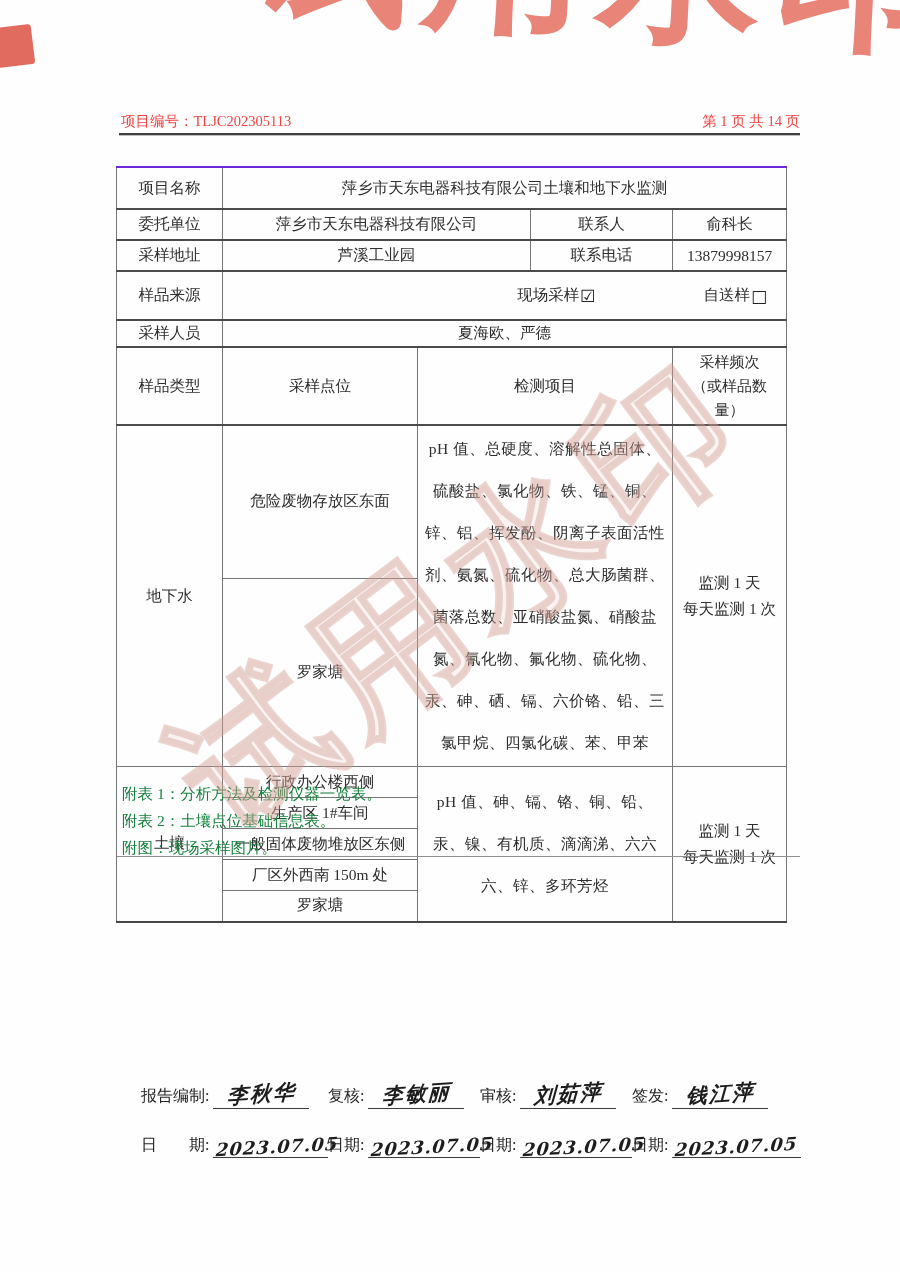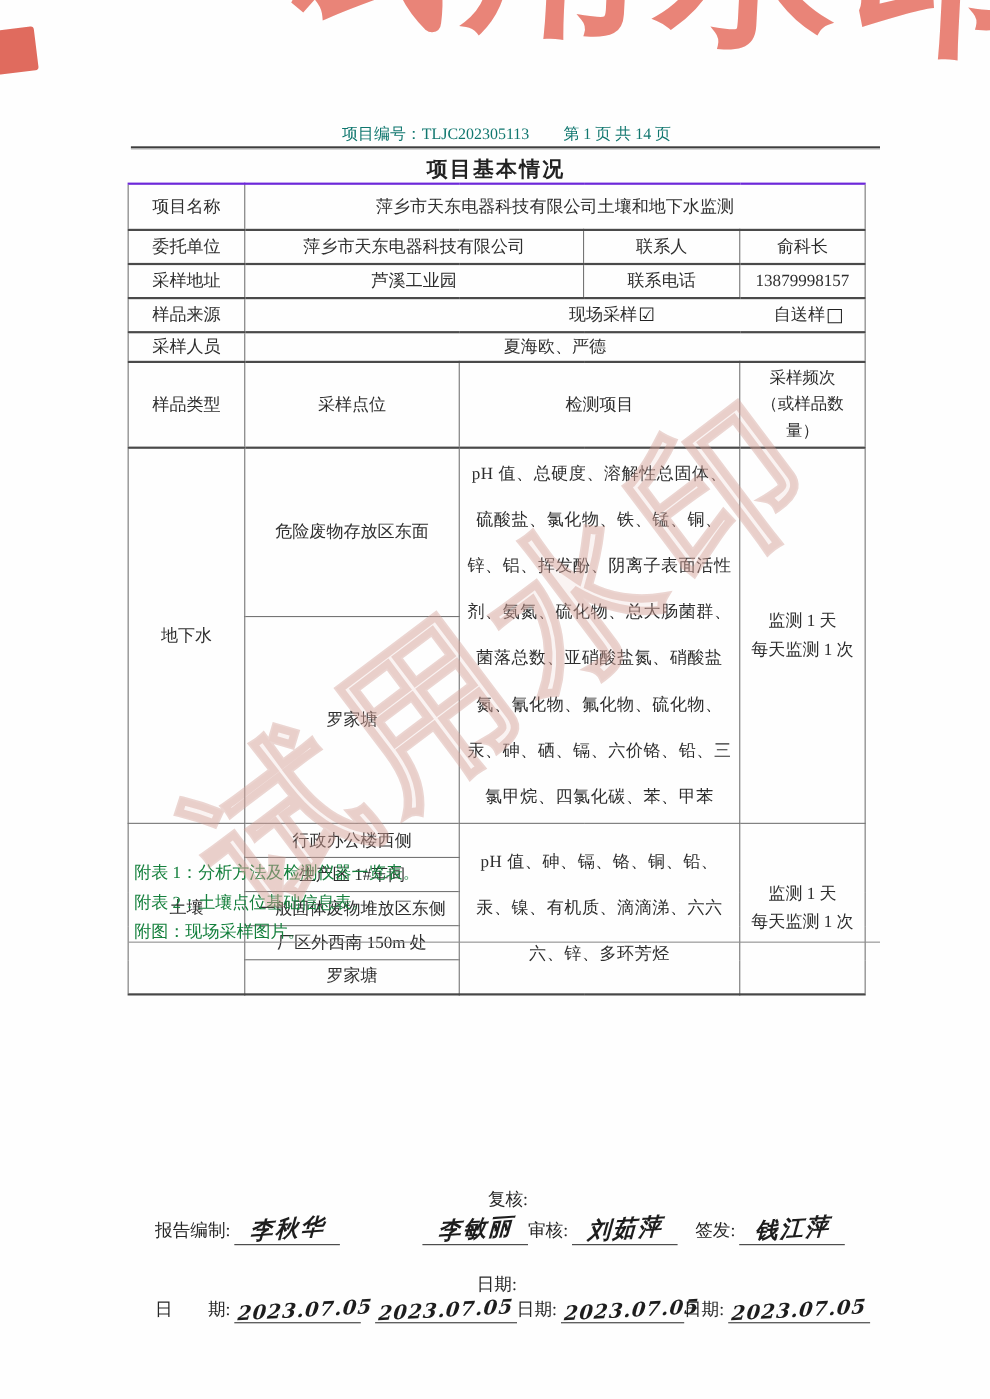--- a/index.html
+++ b/index.html
@@ -29,21 +29,21 @@
     position:absolute; left:130px; top:508px; width:660px; z-index:5;
     text-align:center; font-family:"DejaVu Sans",sans-serif;
     font-size:150px; font-weight:700; letter-spacing:16px; line-height:1.15;
     color:rgba(221,170,160,0.13);
     -webkit-text-stroke:3px rgba(210,158,148,0.42);
     transform:rotate(-37deg); pointer-events:none; white-space:nowrap;
   }
   
   .doc-header {
     position:absolute; left:121px; top:112px; width:679px;
-    display:flex; justify-content:center; font-size:14.5px; color:#0f766e;gap:31px;
+    display:flex; justify-content:space-between; font-size:14.5px; color:#ef4444;gap:31px;
   }
   .header-rule {
     position:absolute; left:119px; top:133px; width:681px; height:3px;
     border-top:2px solid #3e3e3e; border-bottom:1px solid #bdbdbd;
   }
   .doc-title {
     position:absolute; left:116px; top:141px; width:670px;
     text-align:center; font-size:19px; font-weight:bold; color:#222;
     letter-spacing:2px;
   }
@@ -68,21 +68,21 @@
   .src-opt { display:inline-flex; align-items:center; }
   .cb { font-family:"DejaVu Sans",sans-serif; font-size:17px; margin-left:1px; color:#222; }
   .freq-head { font-size:15px; line-height:24px;font-family:Liberation Serif, serif; }
   
   .footnotes { position:absolute; left:122px; top:780px; font-size:15.5px; line-height:27px; color:#15803d; }
   .bottom-rule { position:absolute; left:117px; top:856px; width:683px; height:1px; background:#8f8f8f; }
   
   .sigs { position:absolute; left:141px; top:1080px; width:650px; font-size:16px; color:#262626; }
   .sig-row { display:flex; align-items:flex-end; margin-bottom:26px; }
   .sig-g { display:flex; align-items:flex-end; white-space:nowrap; }
-  .sig-g1 { width:187px; } .sig-g2 { width:152px;flex-direction:column; } .sig-g3 { width:152px; }
+  .sig-g1 { width:187px; } .sig-g2 { width:152px; } .sig-g3 { width:152px; }
   .sig-label { padding-bottom:2px; }
   .sig-line {
     display:inline-block; border-bottom:1.5px solid #3a3a3a;
     min-width:96px; text-align:center; margin-left:4px; padding:0 3px;
   }
   .hand {
     display:inline-block; font-style:italic; font-weight:600; font-size:21px;
     color:#1d1d1d; transform:rotate(-4deg) skewX(-6deg); letter-spacing:2px;
     font-family:"DejaVu Serif",serif;
   }
@@ -99,21 +99,20 @@
 
   <div class="wm-top">试用水印</div>
   <div class="wm-left-block"></div>
 
   <div class="doc-header">
     <span>项目编号：TLJC202305113</span>
     <span>第 1 页 共 14 页</span>
   </div>
   <div class="header-rule"></div>
 
-  <div class="doc-title">项目基本情况</div>
 
   <table class="main">
     <colgroup>
       <col style="width:106px">
         <col style="width:195px">
         <col style="width:113px">
       <col style="width:142px">
         <col style="width:114px">
     </colgroup>
     <tbody>
@@ -126,21 +125,21 @@
       <td colspan="2">萍乡市天东电器科技有限公司</td>
       <td>联系人</td>
       <td>俞科长</td>
     </tr>
     <tr class="major" style="height:31px">
       <td>采样地址</td>
       <td colspan="2">芦溪工业园</td>
       <td>联系电话</td>
       <td>13879998157</td>
     </tr>
-    <tr class="major" style="height:31px">
+    <tr class="major" style="height:49px">
       <td>样品来源</td>
       <td colspan="4">
         <div class="src-line">
           <span class="src-opt">
             <span>现场采样</span>
             <span class="cb">☑</span>
           </span>
           <span class="src-opt">
             <span>自送样</span>
             <span class="cb">□</span>

